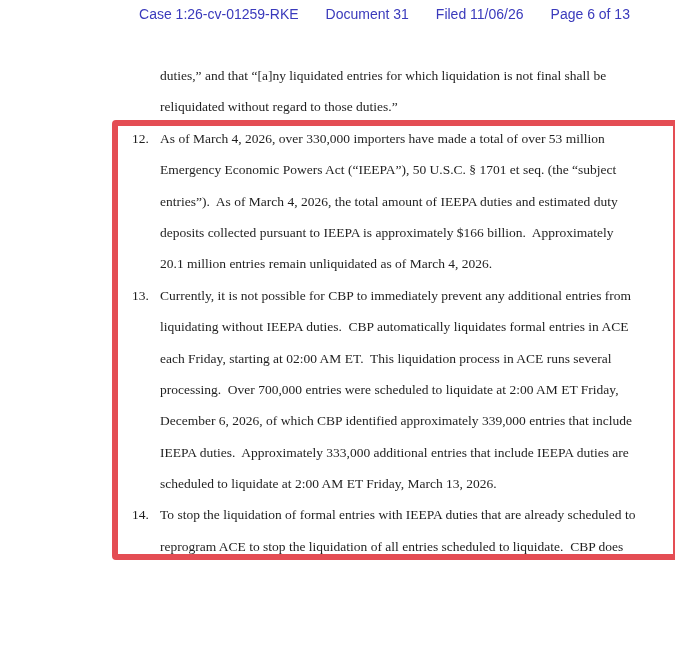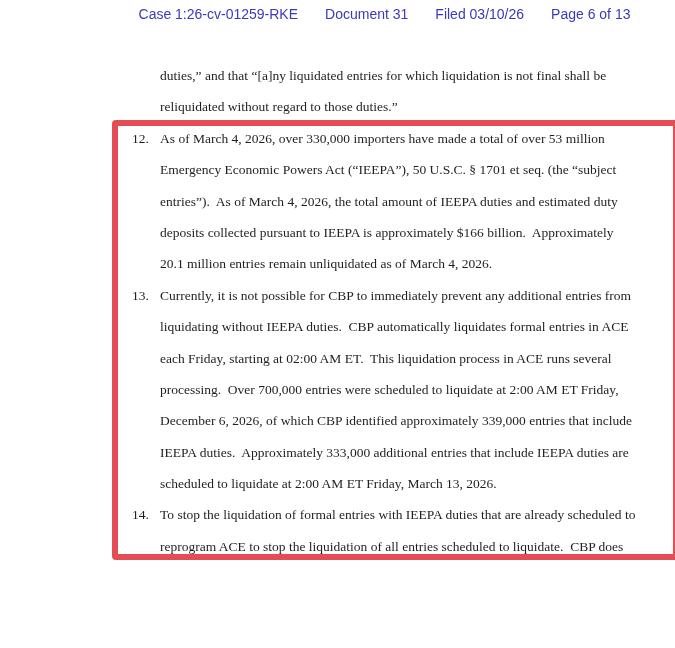--- a/index.html
+++ b/index.html
@@ -64,21 +64,21 @@
   }
 </style>
 </head>
 <body>
 
 <div class="page">
 
   <div class="ecf-header" style="color: rgb(58, 58, 188);">
     <span>Case 1:26-cv-01259-RKE</span>
     <span>Document 31</span>
-    <span>Filed 03/10/26</span>
+    <span>Filed 11/06/26</span>
     <span>Page 6 of 13</span>
   </div>
 
   <div class="doc-body">
       <div class="line cont">duties,” and that “[a]ny liquidated entries for which liquidation is not final shall be</div>
       <div class="line cont">reliquidated without regard to those duties.”</div>
       <div class="line numbered"><span class="num">12.</span>As of March 4, 2026, over 330,000 importers have made a total of over 53 million</div>
       <div class="line cont">Emergency Economic Powers Act (“IEEPA”), 50 U.S.C. § 1701 et seq. (the “subject</div>
       <div class="line cont">entries”).  As of March 4, 2026, the total amount of IEEPA duties and estimated duty</div>
       <div class="line cont">deposits collected pursuant to IEEPA is approximately $166 billion.  Approximately</div>

